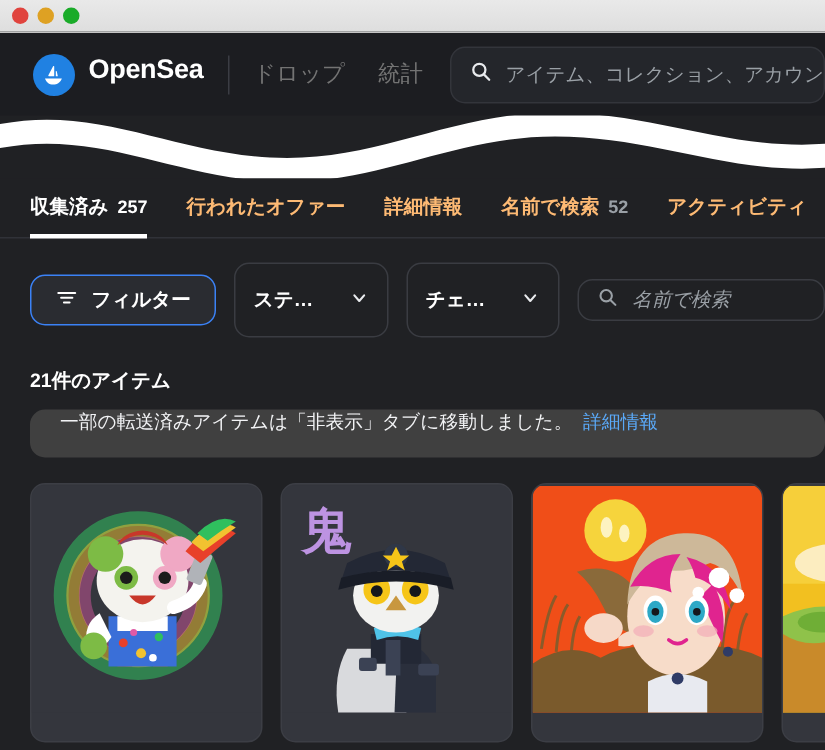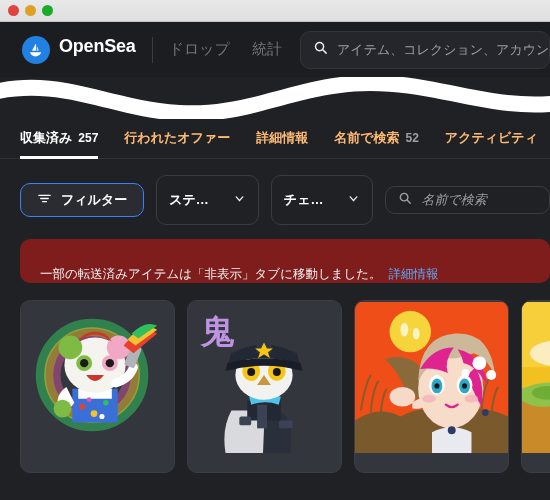--- a/index.html
+++ b/index.html
@@ -139,24 +139,24 @@
   }
   .name-search .ph { color: #9aa0a6; font-size: 13px; white-space: nowrap; }
 
   
   .count {
     color: #fff; font-size: 13px; font-weight: 700;
     padding: 6px 0 10px 20px;
   }
   .notice {
     margin: 0 0 0 20px;
-    background: #7f1d1d;
-    border-radius: 10px;
-    height: 44px;
-    display: flex; align-items: flex-end;
+    background: #404040;
+    border-radius: 10px;
+    height: 32px;
+    display: flex; align-items: flex-start;
     padding: 0 20px;
     color: #f2f3f5; font-size: 12.5px;
     white-space: nowrap; overflow: hidden;
   }
   .notice a { color: #5aa9f8; text-decoration: none; margin-left: 7px; }
 
   
   .grid {
     display: flex; gap: 12px;
     padding: 17px 0 0 20px;
@@ -275,20 +275,21 @@
       <span>
         <svg width="14" height="14" viewBox="0 0 24 24" fill="none" stroke="#9aa0a6" stroke-width="2.4" stroke-linecap="round">
           <circle cx="10.5" cy="10.5" r="6.5"></circle>
             <line x1="15.6" y1="15.6" x2="21" y2="21"></line>
         </svg>
       </span>
       <span class="ph">名前で検索</span>
     </div>
   </div>
 
+  <div class="count">21件のアイテム</div>
 
   <div class="notice">
     <span>一部の転送済みアイテムは「非表示」タブに移動しました。</span>
     <a href="#">詳細情報</a>
   </div>
 
   <div class="grid">
 
     <div class="card">
       <div class="art">

